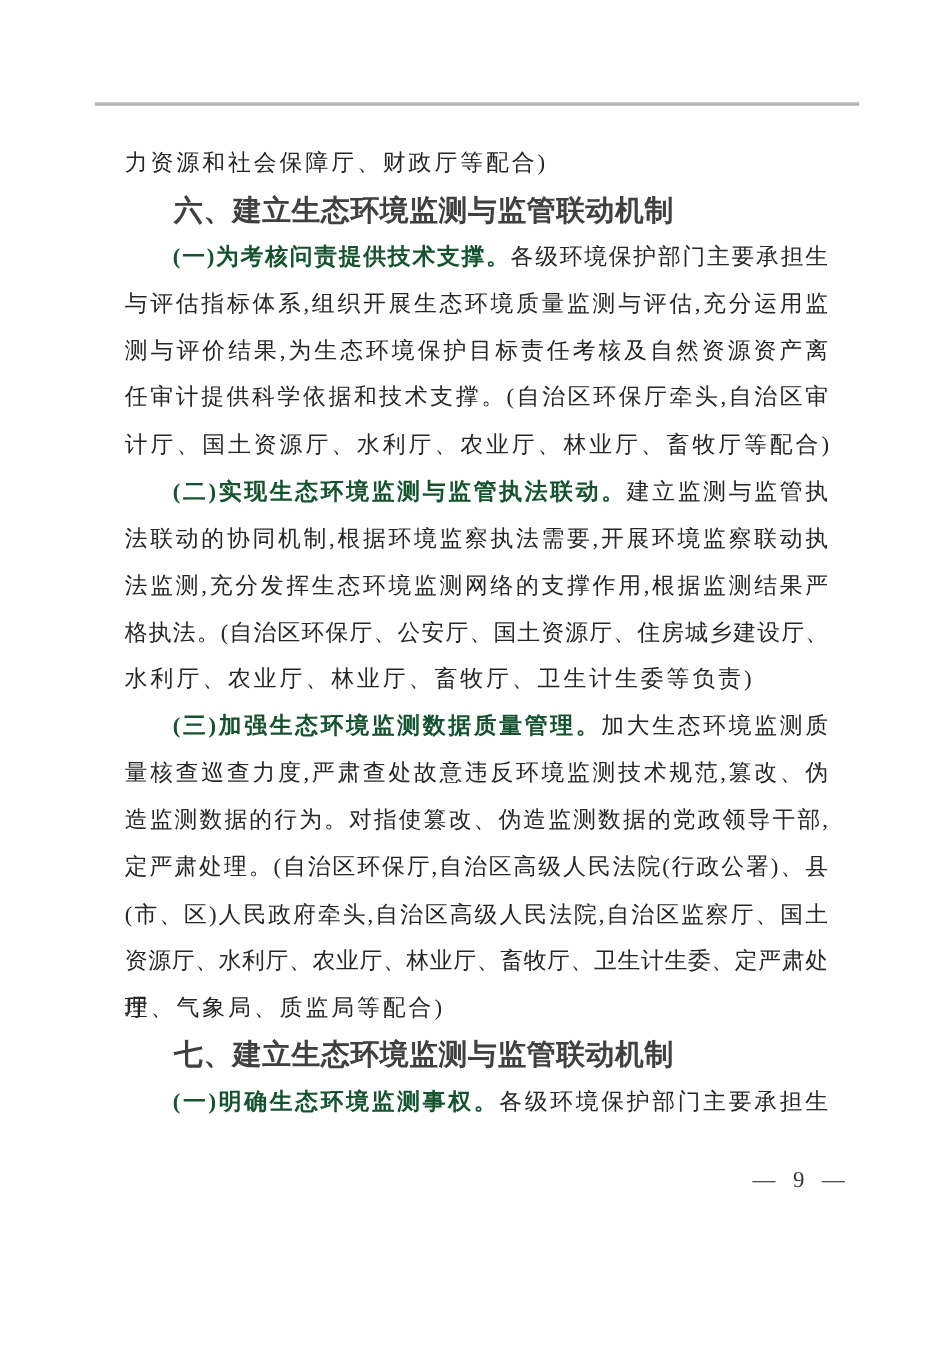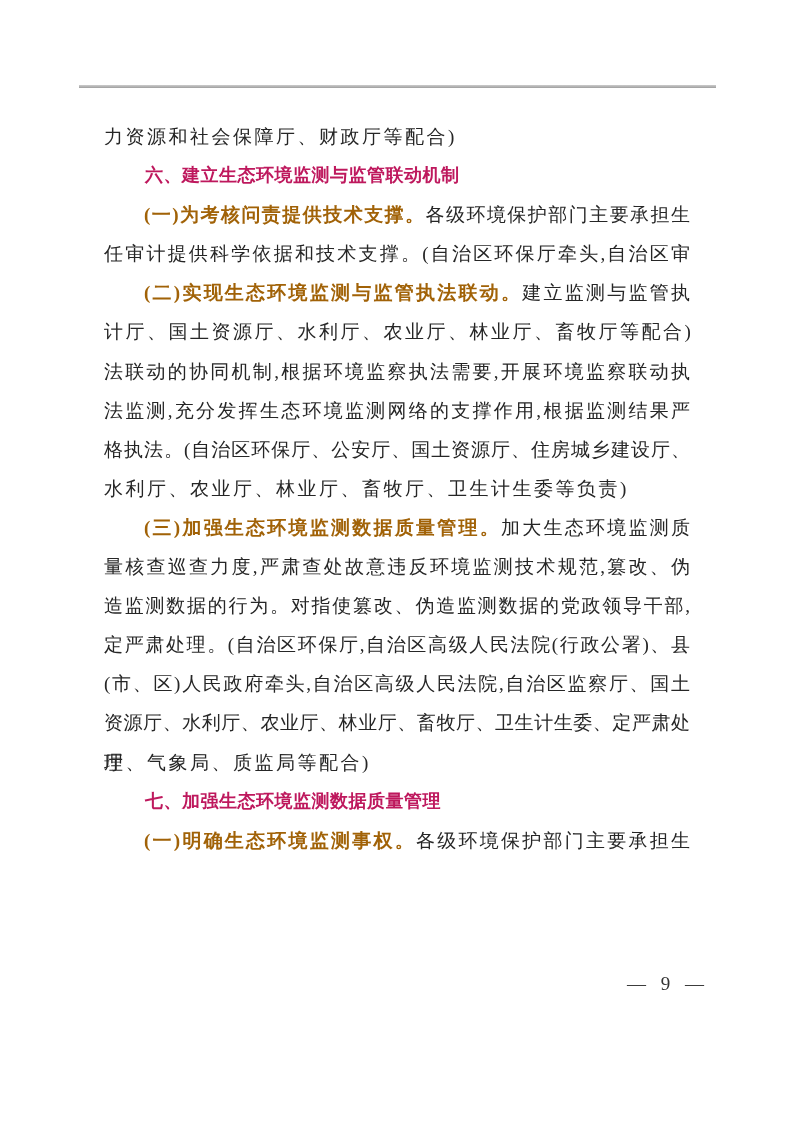--- a/index.html
+++ b/index.html
@@ -47,30 +47,30 @@
   }
   
   .line.tail {
     letter-spacing: 2.5px;
   }
   .line.first {
     text-indent: 40px;
   }
   .lead {
     font-weight: 700;
-    color: #a16207;
+    color: #14532d;
   }
   .heading {
     margin: 0;
     padding: 0;
     margin-left: 41px;
     font-family: "Liberation Sans", "DejaVu Sans", sans-serif;
     font-weight: 700;
-    font-size: 18px;
-    color: #be185d;
+    font-size: 24px;
+    color: #404040;
     letter-spacing: 0.5px;
   }
   .page-number {
     position: absolute;
     top: 973px;
     right: 84px;
     font-size: 19px;
     letter-spacing: 5px;
     color: #333333;
     font-family: "Liberation Serif", "DejaVu Serif", serif;
@@ -83,38 +83,40 @@
 
   <div class="top-rule"></div>
 
   <div class="content">
 
     <div class="line tail">力资源和社会保障厅、财政厅等配合)</div>
 
     <h2 class="line heading">六、建立生态环境监测与监管联动机制</h2>
 
     <div class="line justify first"><span class="lead">(一)为考核问责提供技术支撑。</span><span>各级环境保护部门主要承担生</span></div>
+    <div class="line justify">与评估指标体系,组织开展生态环境质量监测与评估,充分运用监</div>
+    <div class="line justify">测与评价结果,为生态环境保护目标责任考核及自然资源资产离</div>
     <div class="line justify">任审计提供科学依据和技术支撑。(自治区环保厅牵头,自治区审</div>
+    <div class="line tail">计厅、国土资源厅、水利厅、农业厅、林业厅、畜牧厅等配合)</div>
+
     <div class="line justify first"><span class="lead">(二)实现生态环境监测与监管执法联动。</span><span>建立监测与监管执</span></div>
-
-    <div class="line tail">计厅、国土资源厅、水利厅、农业厅、林业厅、畜牧厅等配合)</div>
     <div class="line justify">法联动的协同机制,根据环境监察执法需要,开展环境监察联动执</div>
     <div class="line justify">法监测,充分发挥生态环境监测网络的支撑作用,根据监测结果严</div>
     <div class="line justify">格执法。(自治区环保厅、公安厅、国土资源厅、住房城乡建设厅、</div>
     <div class="line tail">水利厅、农业厅、林业厅、畜牧厅、卫生计生委等负责)</div>
 
     <div class="line justify first"><span class="lead">(三)加强生态环境监测数据质量管理。</span><span>加大生态环境监测质</span></div>
     <div class="line justify">量核查巡查力度,严肃查处故意违反环境监测技术规范,篡改、伪</div>
     <div class="line justify">造监测数据的行为。对指使篡改、伪造监测数据的党政领导干部,</div>
     <div class="line justify">定严肃处理。(自治区环保厅,自治区高级人民法院(行政公署)、县</div>
     <div class="line justify">(市、区)人民政府牵头,自治区高级人民法院,自治区监察厅、国土</div>
     <div class="line justify">资源厅、水利厅、农业厅、林业厅、畜牧厅、卫生计生委、定严肃处理</div>
     <div class="line tail">厅、气象局、质监局等配合)</div>
 
-    <h2 class="line heading">七、加强生态环境监测数据质量管理</h2>
+    <h2 class="line heading">七、建立生态环境监测与监管联动机制</h2>
 
     <div class="line justify first"><span class="lead">(一)明确生态环境监测事权。</span><span>各级环境保护部门主要承担生</span></div>
 
   </div>
 
   <div class="page-number">— 9 —</div>
 
 </div>
 
 </body></html>

